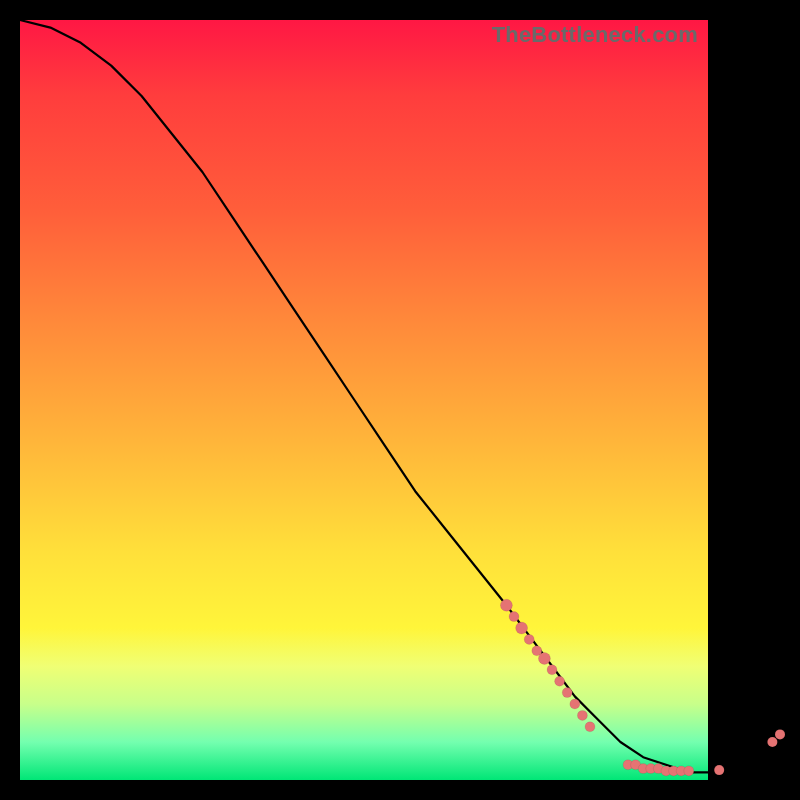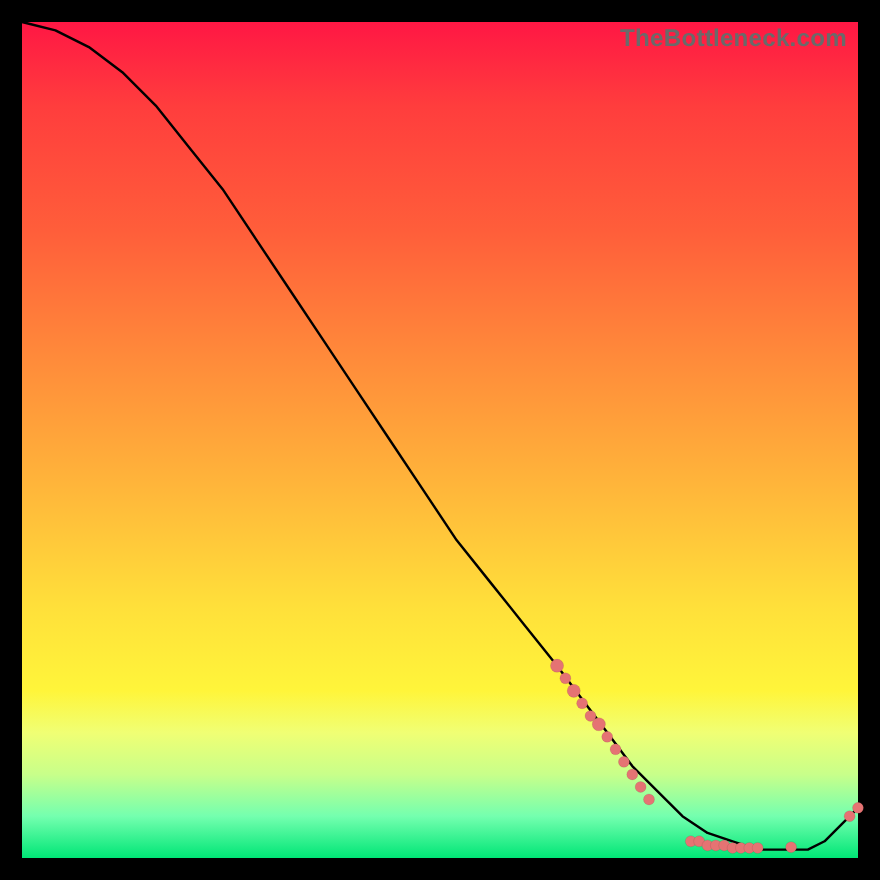--- a/index.html
+++ b/index.html
@@ -12,21 +12,21 @@
   }
   .chart-wrap {
     position: relative;
     width: 800px;
     height: 800px;
   }
   .plot-area {
     position: absolute;
     left: 20px;
     top: 20px;
-    width: 760px;
+    width: 688px;
     height: 760px;
     background: linear-gradient(to bottom,
       #ff1744 0%,
       #ff3d3d 10%,
       #ff5e3a 25%,
       #ff8a3a 40%,
       #ffb43a 55%,
       #ffe03a 70%,
       #fff53a 80%,
       #f0ff74 85%,

